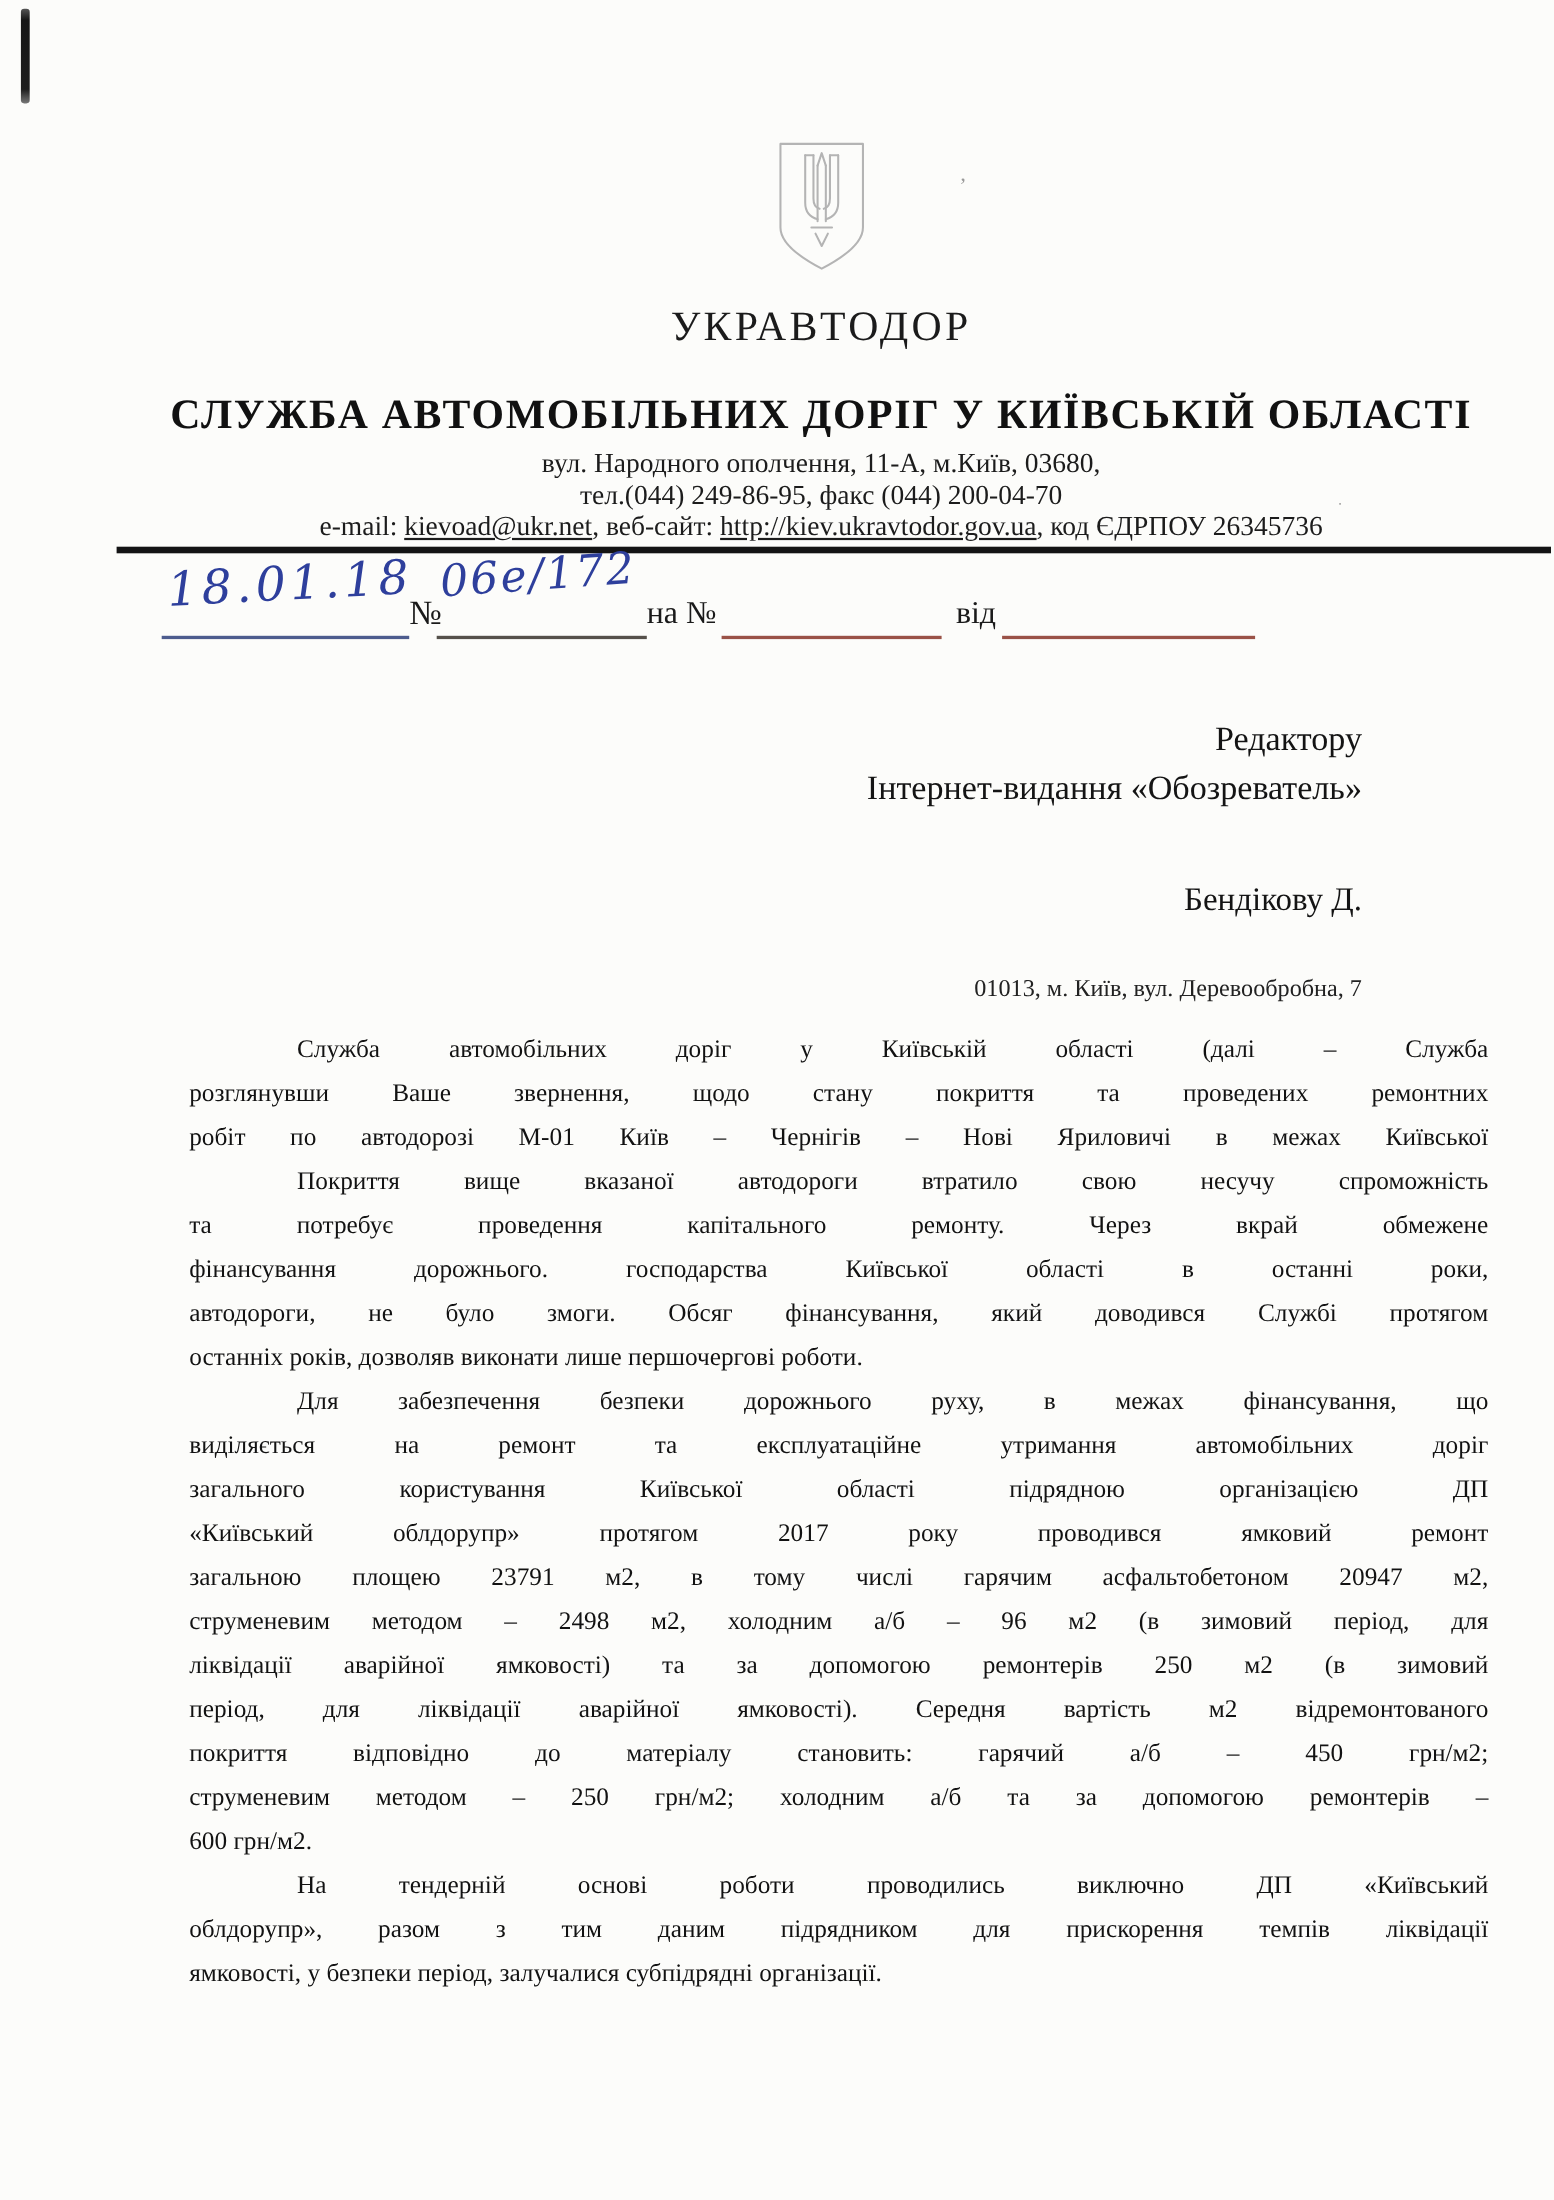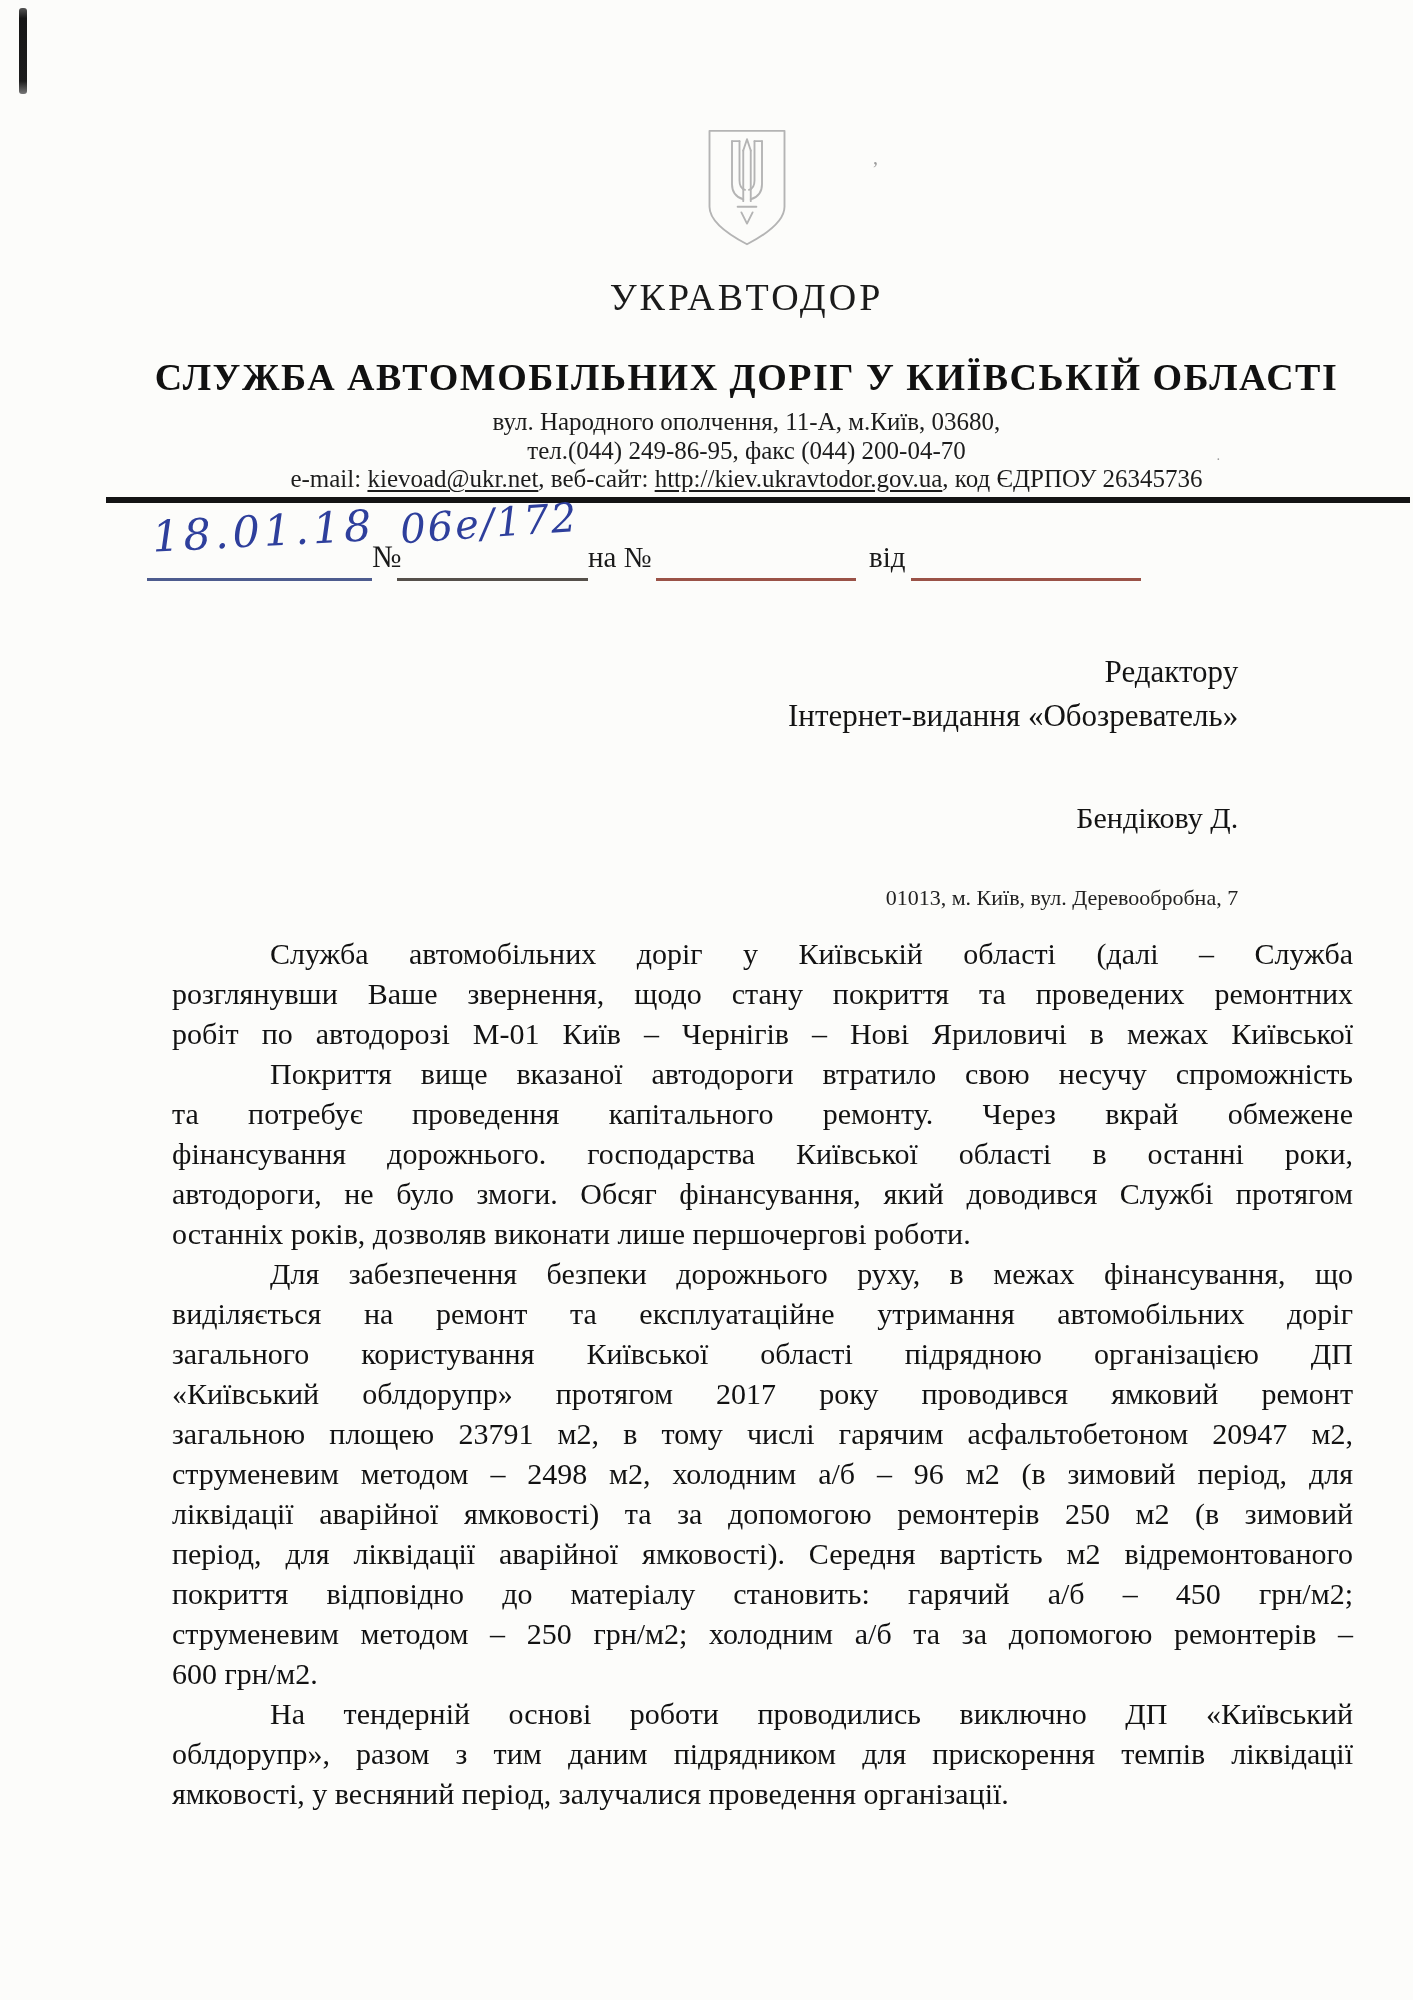--- a/index.html
+++ b/index.html
@@ -40,21 +40,21 @@
   .ul4{left:911px; width:230px; background:#9a5247;}
 
   
   .recipient{position:absolute; left:788px; top:650px; text-align:right;}
   .r-line{font-size:31px; line-height:44px; color:#141414;}
   .r-name{font-size:30px; margin-top:63px; color:#141414;}
   .r-addr{font-size:22px; margin-top:50px; color:#222;}
 
   
   .body-text{position:absolute; left:172px; top:934px; width:1181px;
-    font-size:30px; line-height:40px; color:#121212;}
+    font-size:23px; line-height:40px; color:#121212;}
   .body-line{text-align:justify; text-align-last:justify; white-space:normal;}
   .body-line.last{text-align-last:left;}
   .body-line.indent{text-indent:98px;}
 </style>
 </head>
 <body>
 
 <div class="page">
 
   <div class="artifact-bar"></div>
@@ -119,16 +119,16 @@
       <div class="body-line">«Київський облдорупр» протягом 2017 року проводився ямковий ремонт</div>
       <div class="body-line">загальною площею 23791 м2, в тому числі гарячим асфальтобетоном 20947 м2,</div>
       <div class="body-line">струменевим методом – 2498 м2, холодним а/б – 96 м2 (в зимовий період, для</div>
       <div class="body-line">ліквідації аварійної ямковості) та за допомогою ремонтерів 250 м2 (в зимовий</div>
       <div class="body-line">період, для ліквідації аварійної ямковості). Середня вартість м2 відремонтованого</div>
       <div class="body-line">покриття відповідно до матеріалу становить: гарячий а/б – 450 грн/м2;</div>
       <div class="body-line">струменевим методом – 250 грн/м2; холодним а/б та за допомогою ремонтерів –</div>
       <div class="body-line last">600 грн/м2.</div>
       <div class="body-line indent">На тендерній основі роботи проводились виключно ДП «Київський</div>
       <div class="body-line">облдорупр», разом з тим даним підрядником для прискорення темпів ліквідації</div>
-      <div class="body-line last">ямковості, у весняний період, залучалися проведення організації.</div>
+      <div class="body-line last">ямковості, у безпеки період, залучалися субпідрядні організації.</div>
     </div>
 
 </div>
 
 </body></html>

